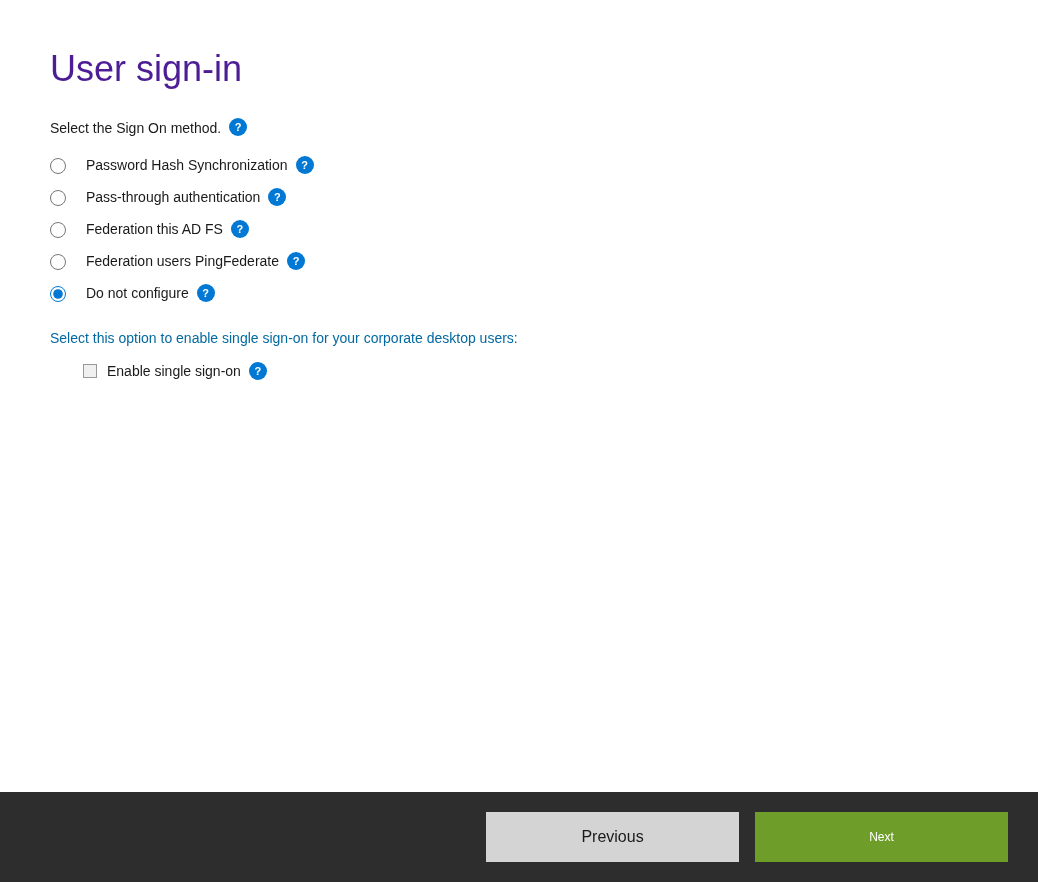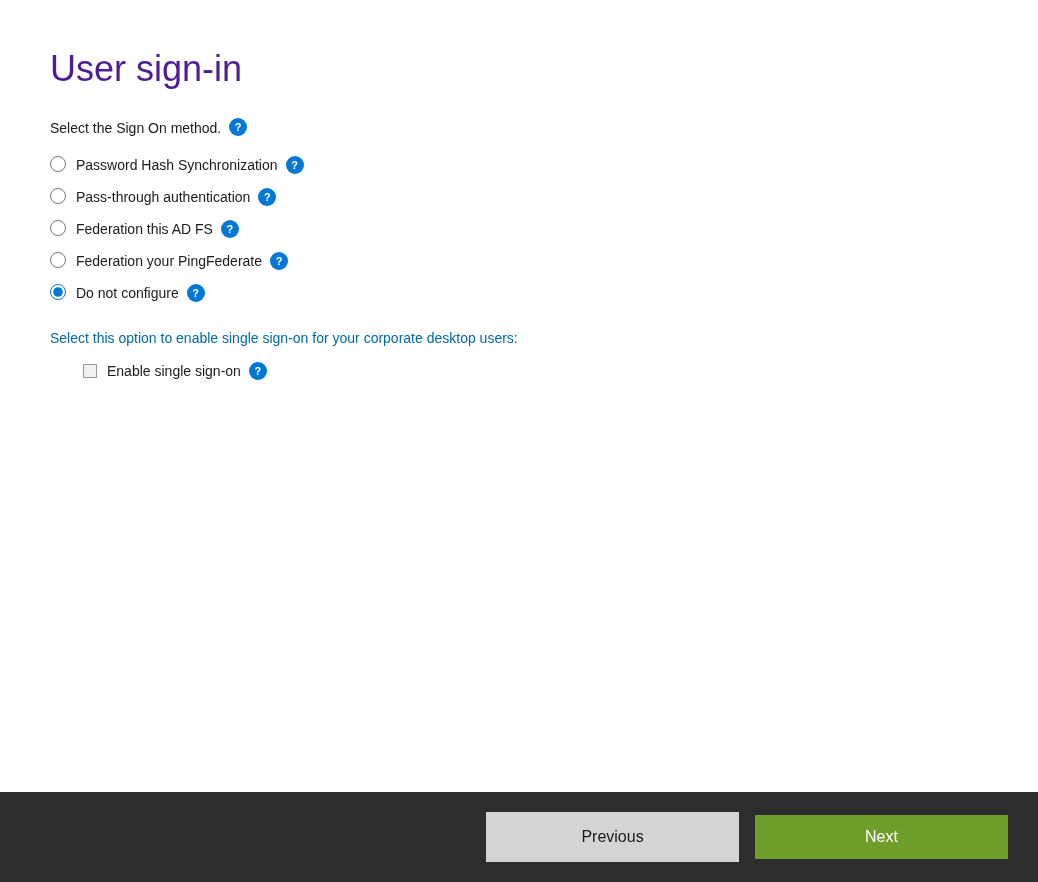--- a/index.html
+++ b/index.html
@@ -43,22 +43,22 @@
 
     .radio-group {
       display: flex;
       flex-direction: column;
       gap: 14px;
       margin-bottom: 28px;
     }
 
     .radio-item {
       display: flex;
-      align-items: flex-start;
-      gap: 10px;
+      align-items: flex-end;
+      gap: 20px;
       font-size: 14px;
       color: #1a1a1a;
       cursor: pointer;
     }
 
     .radio-item input[type="radio"] {
       width: 16px;
       height: 16px;
       accent-color: #0078d4;
       cursor: pointer;
@@ -124,25 +124,25 @@
       background: #d4d4d4;
       color: #1a1a1a;
       border: none;
       font-size: 16px;
       font-family: 'Segoe UI', Tahoma, Geneva, Verdana, sans-serif;
       cursor: pointer;
     }
 
     .btn-next {
       width: 253px;
-      height: 44px;
+      height: 50px;
       background: #6e9e29;
       color: #ffffff;
       border: none;
-      font-size: 16px;
+      font-size: 12px;
       font-family: 'Segoe UI', Tahoma, Geneva, Verdana, sans-serif;
       cursor: pointer;
     }
 
     .radio-label-text {
       display: flex;
       align-items: center;
       gap: 8px;
     }
   </style>
@@ -179,21 +179,21 @@
       <input type="radio" name="signin-method" style="">
       <div class="radio-label-text">
         <span>Federation this AD FS</span>
         <span class="help-icon">?</span>
       </div>
     </label>
 
     <label class="radio-item">
       <input type="radio" name="signin-method" style="">
       <div class="radio-label-text">
-        <span>Federation your PingFederate</span>
+        <span>Federation users PingFederate</span>
         <span class="help-icon">?</span>
       </div>
     </label>
 
     <label class="radio-item">
       <input type="radio" name="signin-method" checked="" style="">
       <div class="radio-label-text">
         <span>Do not configure</span>
         <span class="help-icon">?</span>
       </div>

